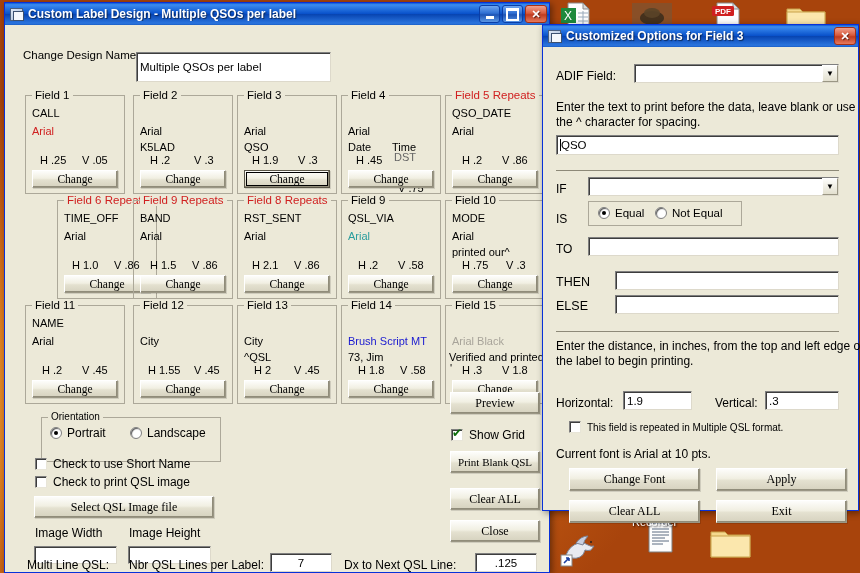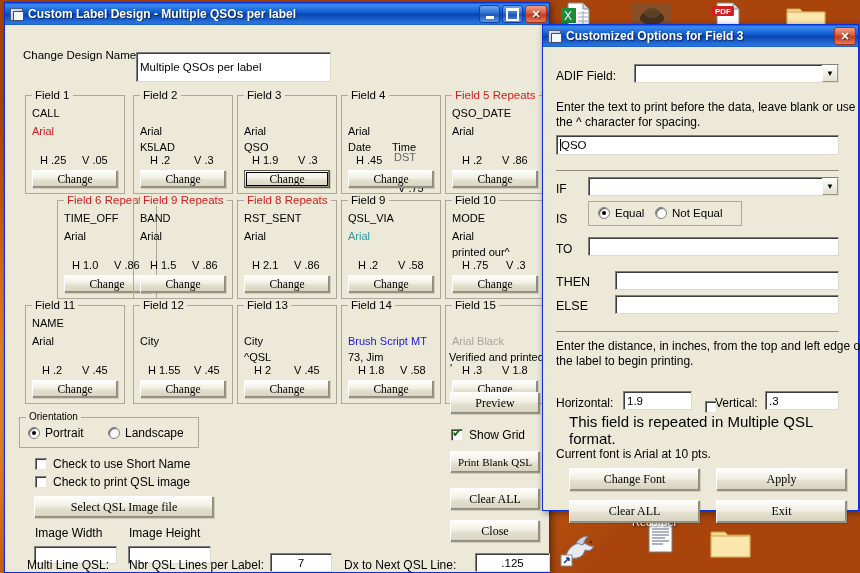--- a/index.html
+++ b/index.html
@@ -380,21 +380,21 @@
     <div class="grp" style="left:440px;top:280px;width:100px;height:99px;">
       <span class="cap">Field 15</span>
       <span class="fldtxt gray" style="left:6px;top:29px;">Arial Black</span>
       <span class="fldtxt" style="left:3px;top:45px;">Verified and printed</span>
       <span class="fldtxt" style="left:4px;top:56px;">'</span>
       <span class="fldtxt" style="left:16px;top:58px;">H .3</span>
       <span class="fldtxt" style="left:56px;top:58px;">V 1.8</span>
       <div class="btn" style="left:6px;top:74px;width:86px;height:18px;">Change</div>
     </div>
 
-    <div class="grp" style="left:14px;top:392px;width:180px;height:31px;">
+    <div class="grp" style="left:36px;top:392px;width:180px;height:45px;">
       <span class="cap" style="font-size:10px;">Orientation</span>
       <div class="rad" style="left:8px;top:8px;">
         <span class="dot on"></span>
         <span>Portrait</span>
       </div>
       <div class="rad" style="left:88px;top:8px;">
         <span class="dot"></span>
         <span>Landscape</span>
       </div>
     </div>
@@ -412,21 +412,21 @@
 
     <div class="lbl" style="left:30px;top:501px;font-size:12px;">Image Width</div>
     <div class="lbl" style="left:124px;top:501px;font-size:12px;">Image Height</div>
     <div class="inp" style="left:29px;top:521px;width:83px;height:18px;"></div>
     <div class="inp" style="left:123px;top:521px;width:83px;height:18px;"></div>
 
     <div class="lbl" style="left:22px;top:533px;font-size:12px;">Multi Line QSL:</div>
     <div class="lbl" style="left:124px;top:533px;font-size:12px;">Nbr QSL Lines per Label:</div>
     <div class="inp center" style="left:265px;top:528px;width:62px;height:19px;">7</div>
     <div class="lbl" style="left:339px;top:533px;font-size:12px;">Dx to Next QSL Line:</div>
-    <div class="inp center" style="left:470px;top:528px;width:75px;height:19px;">.125</div>
+    <div class="inp center" style="left:470px;top:528px;width:62px;height:19px;">.125</div>
 
     <div class="btn" style="left:445px;top:367px;width:90px;height:22px;font-size:12px;">Preview</div>
     <div class="chk" style="left:446px;top:403px;">
       <span class="box on"></span>
       <span>Show Grid</span>
     </div>
     <div class="btn" style="left:445px;top:426px;width:90px;height:22px;font-size:11px;">Print Blank QSL</div>
     <div class="btn" style="left:445px;top:463px;width:90px;height:22px;font-size:12px;">Clear ALL</div>
     <div class="btn" style="left:445px;top:495px;width:90px;height:22px;font-size:12px;">Close</div>
 
@@ -490,21 +490,21 @@
     <div class="sep" style="left:13px;top:284px;width:283px;"></div>
 
     <div class="lbl" style="left:13px;top:292px;font-size:12px;">Enter the distance, in inches, from the top and left edge of</div>
     <div class="lbl" style="left:13px;top:307px;font-size:12px;">the label to begin printing.</div>
 
     <div class="lbl" style="left:13px;top:349px;font-size:12px;">Horizontal:</div>
     <div class="inp" style="left:80px;top:344px;width:69px;height:19px;">1.9</div>
     <div class="lbl" style="left:172px;top:349px;font-size:12px;">Vertical:</div>
     <div class="inp" style="left:222px;top:344px;width:74px;height:19px;">.3</div>
 
-    <div class="chk" style="left:26px;top:354px;font-size:15px;flex-direction:column;">
+    <div class="chk" style="left:26px;top:374px;font-size:10px;">
       <span class="box"></span>
       <span>This field is repeated in Multiple QSL format.</span>
     </div>
 
     <div class="lbl" style="left:13px;top:400px;font-size:12px;">Current font is Arial at 10 pts.</div>
 
     <div class="btn" style="left:26px;top:421px;width:131px;height:23px;font-size:12px;">Change Font</div>
     <div class="btn" style="left:173px;top:421px;width:131px;height:23px;font-size:12px;">Apply</div>
     <div class="btn" style="left:26px;top:453px;width:131px;height:23px;font-size:12px;">Clear ALL</div>
     <div class="btn" style="left:173px;top:453px;width:131px;height:23px;font-size:12px;">Exit</div>

